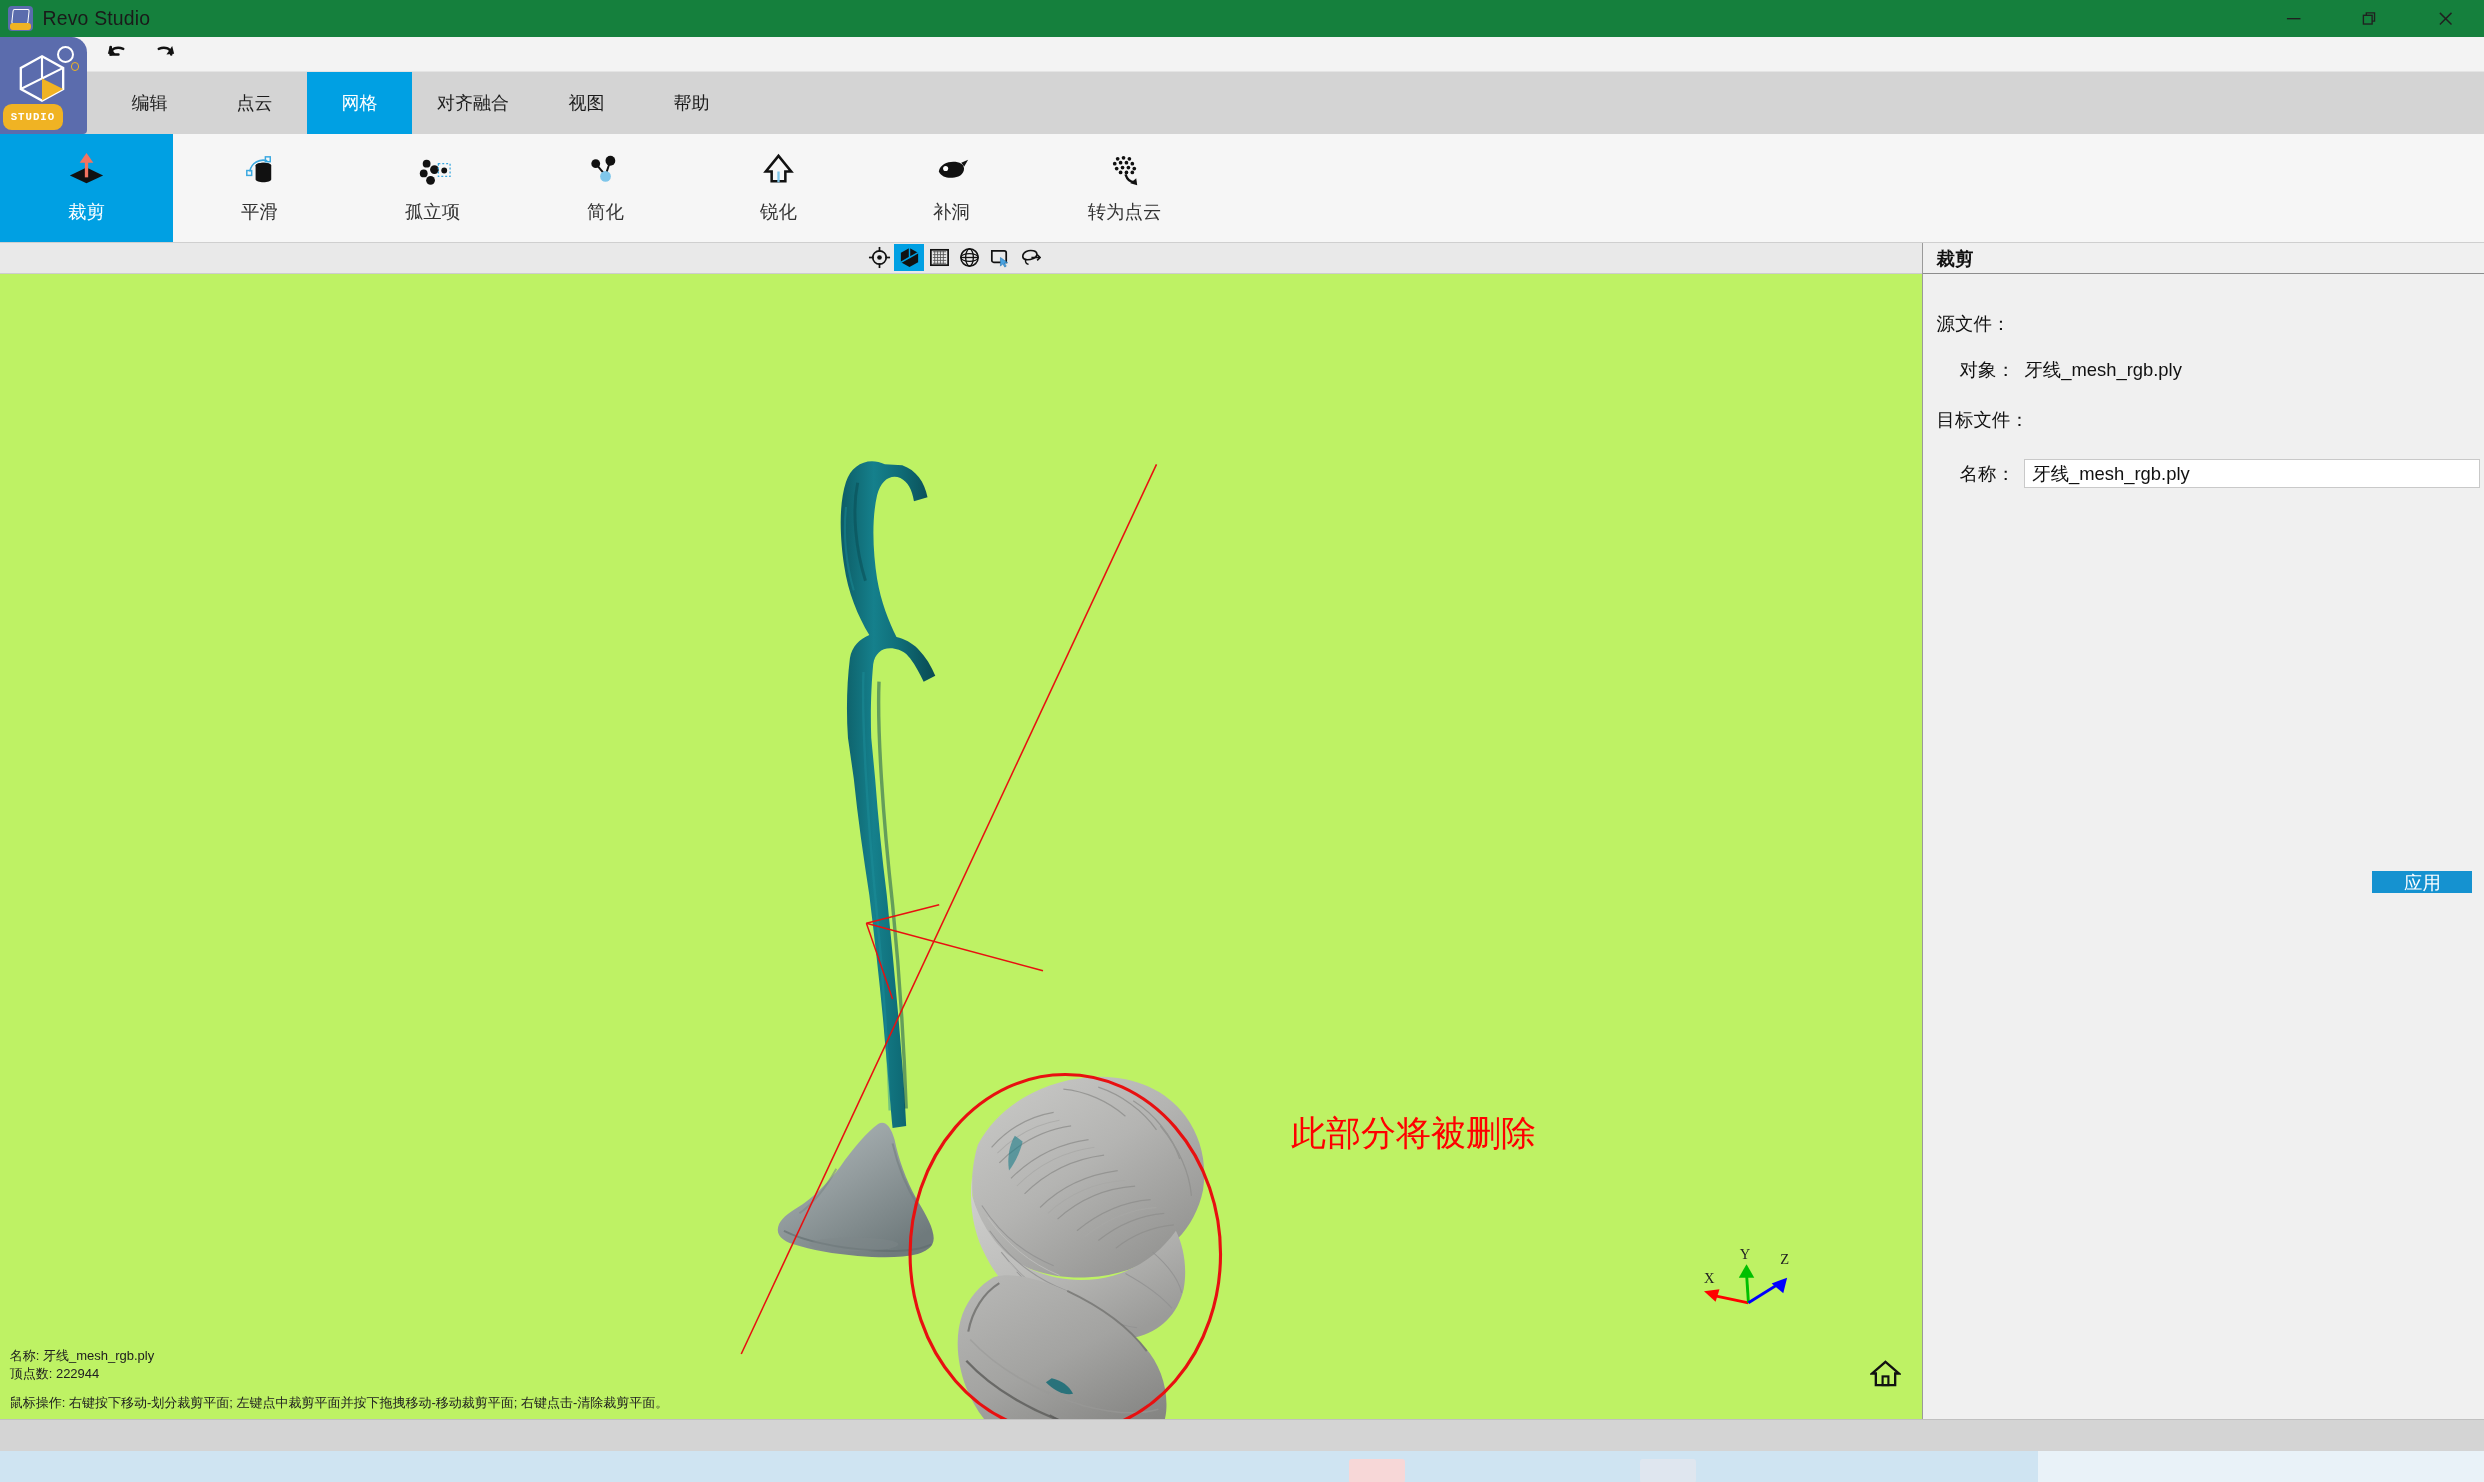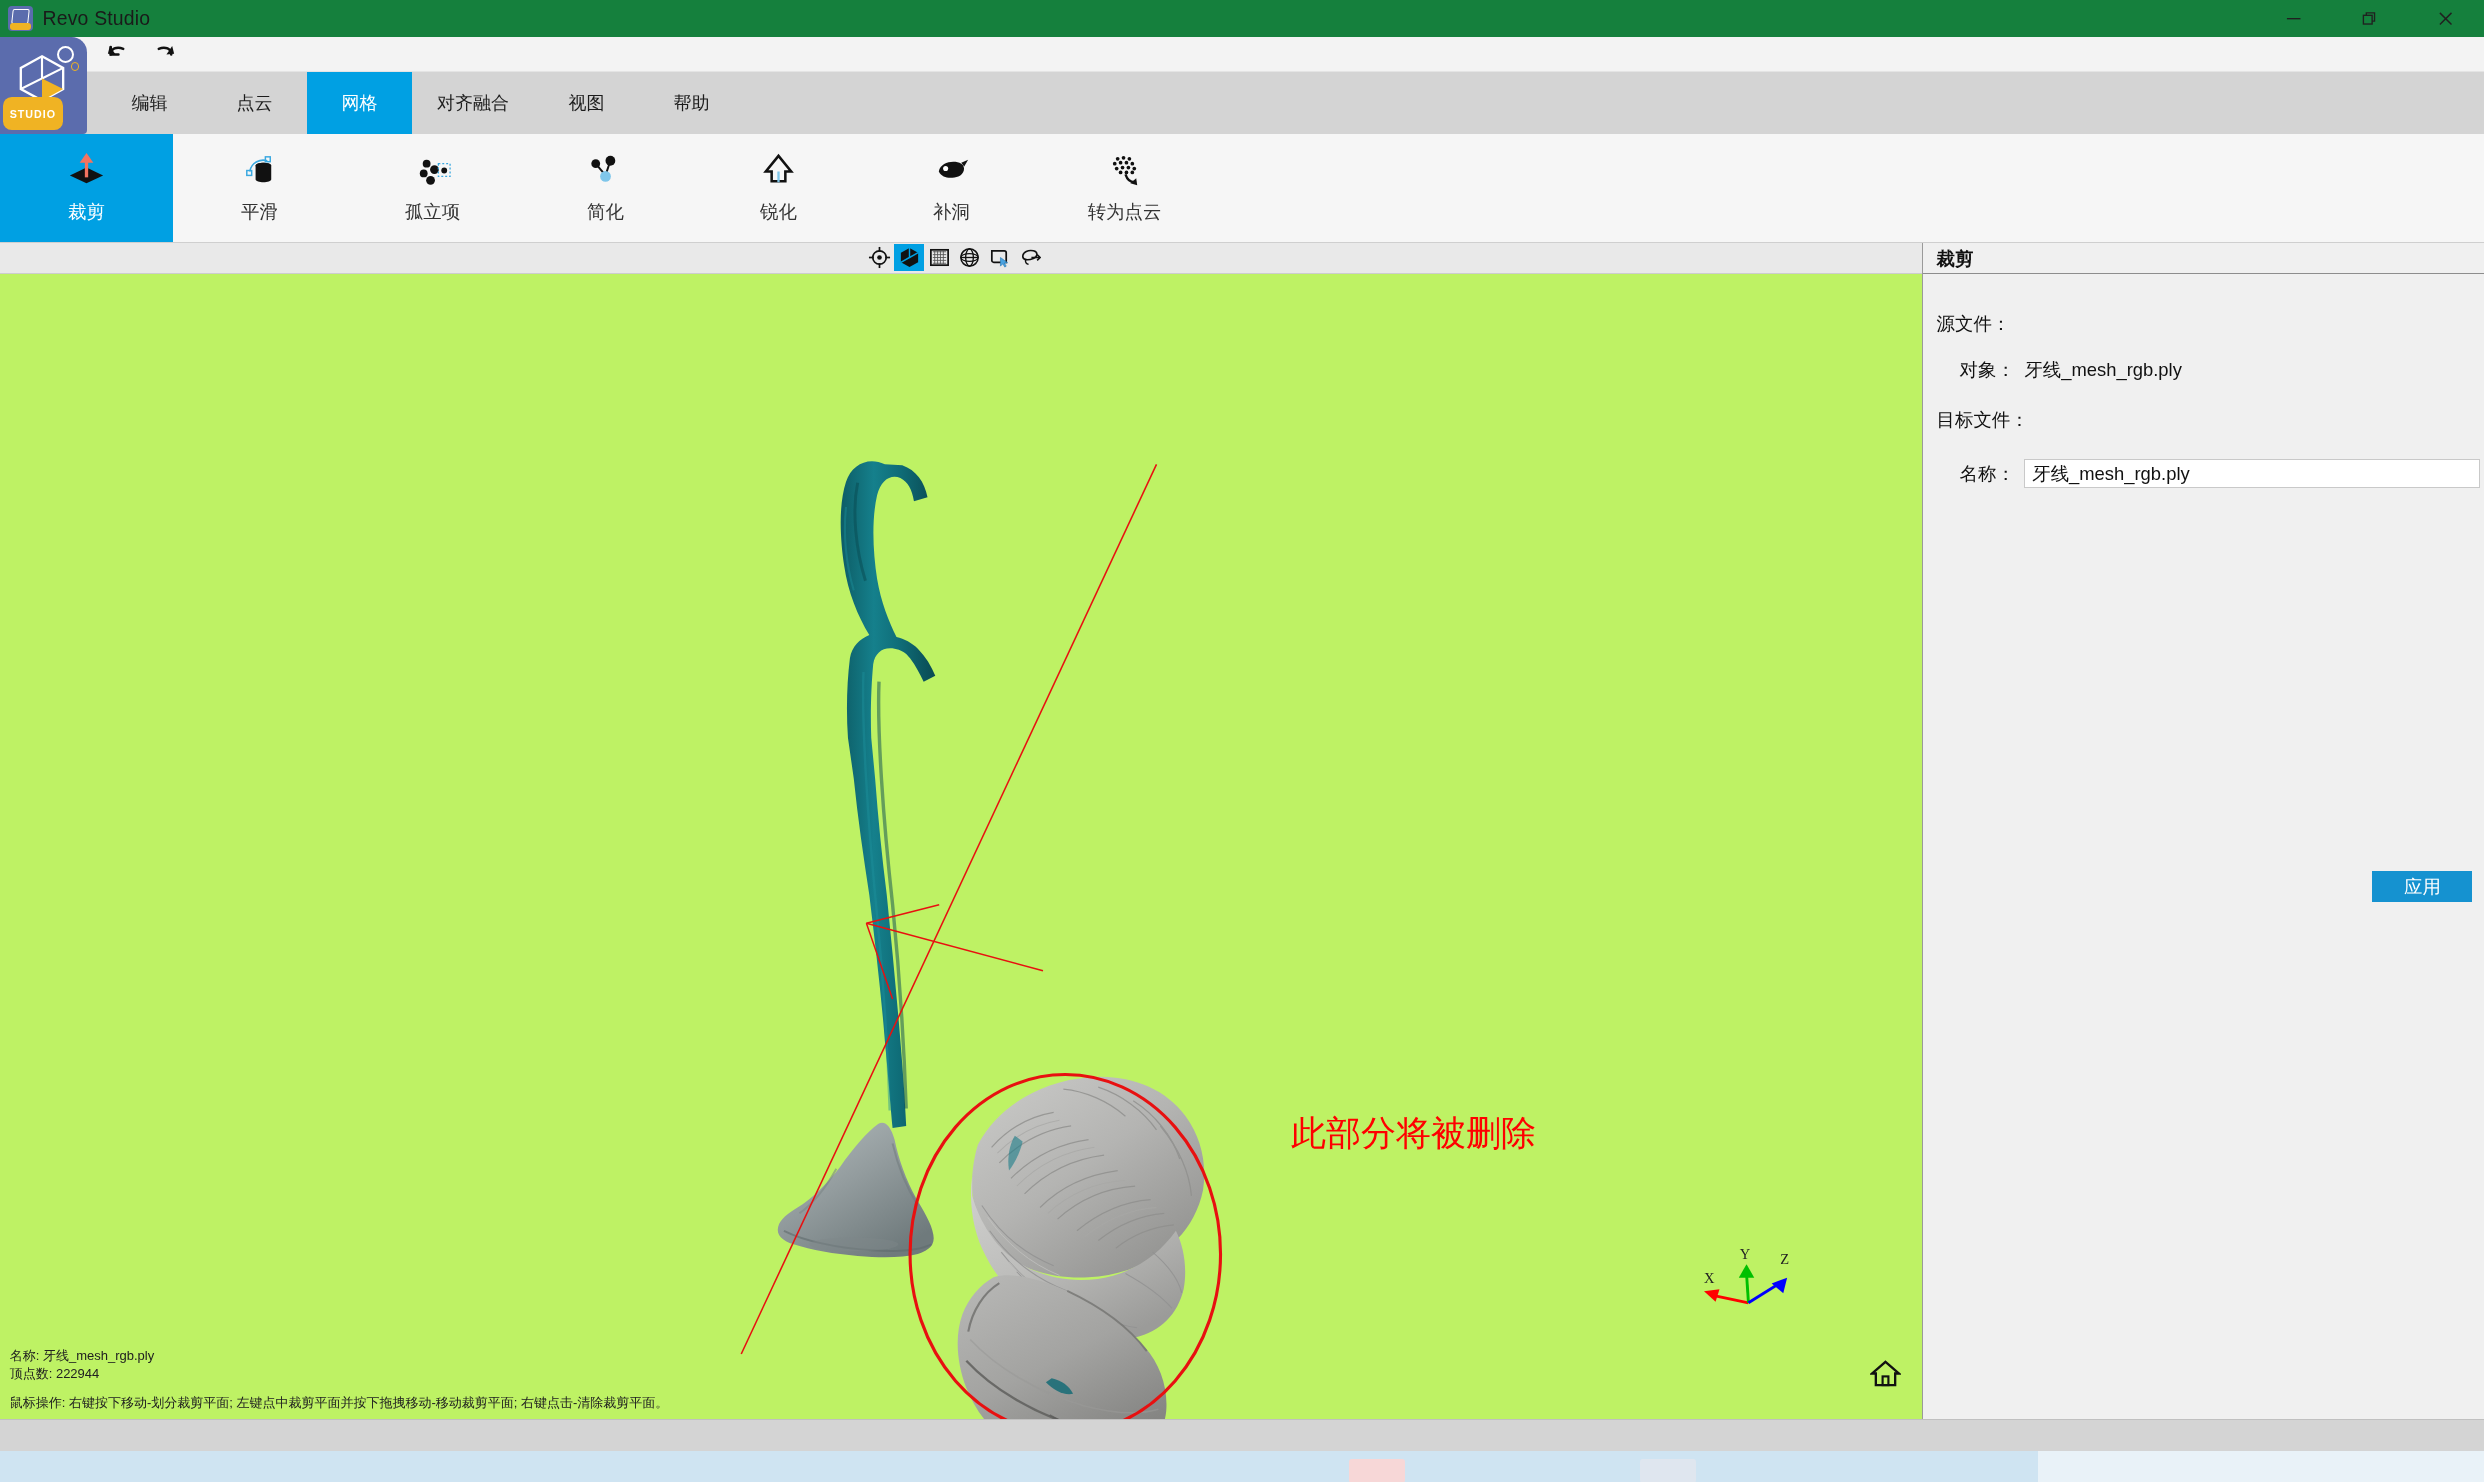--- a/index.html
+++ b/index.html
@@ -105,25 +105,26 @@
     position: absolute; right: 12.6px; top: 8.7px; width: 17.5px; height: 17.5px;
     border-radius: 50%;
     border: 2.9px solid #fff;
   }
   .app-logo .gear2 {
     position: absolute; right: 7.8px; top: 25px; width: 8.7px; height: 8.7px;
     border-radius: 50%; border: 1.9px solid #f0b323;
   }
   .app-logo .studio {
     position: absolute; left: 2.9px; bottom: 3.9px;
-    width: 60px; height: 33px; border-radius: 8.7px;
+    width: 60px; height: 26px; border-radius: 8.7px;
     background: #f0b323;
     color: #fff; font-size: 10.7px; font-weight: bold;
     display: flex; align-items: center; justify-content: center;
     letter-spacing: 1px;
+    font-family: Liberation Mono, monospace;
   }
 
   
   .ribbon {
     height: 109px; flex: 0 0 109px;
     background: #f6f6f6;
     display: flex; align-items: stretch;
     border-bottom: 1px solid #cfcfcf;
   }
   .ribbon-btn {
@@ -229,21 +230,21 @@
   .field-value { font-size: 18.4px; color: #111; }
   .name-input {
     width: 456px; height: 29px;
     background: #fff; border: 1px solid #c9c9c9;
     font-size: 18.4px; color: #111;
     padding: 0 6.8px;
     font-family: "Liberation Sans", sans-serif;
   }
   .apply-btn {
     position: absolute; right: 11.6px; top: 597px;
-    width: 100px; height: 31px;
+    width: 100px; height: 22px;
     background: #1592d0; color: #fff;
     border: none;
     font-size: 18.4px;
     font-family: "Liberation Sans", sans-serif;
     display: flex; align-items: center; justify-content: center;
   }
 
   
   .statusbar {
     height: 32px; flex: 0 0 32px;

